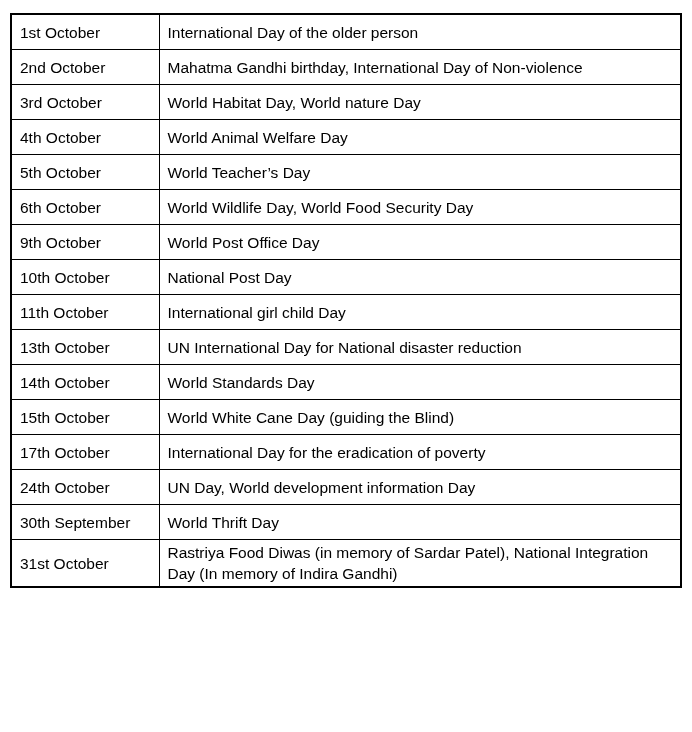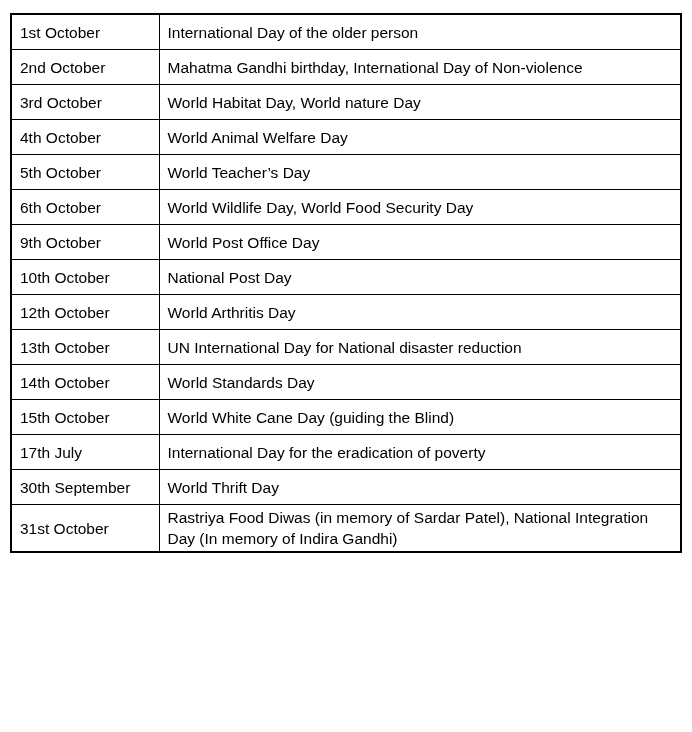--- a/index.html
+++ b/index.html
@@ -76,38 +76,42 @@
         </tr>
         <tr>
           <td class="date-cell">9th October</td>
           <td class="event-cell">World Post Office Day</td>
         </tr>
         <tr>
           <td class="date-cell">10th October</td>
           <td class="event-cell">National Post Day</td>
         </tr>
         <tr>
-          <td class="date-cell">12th October</td>
-          <td class="event-cell">World Arthritis Day</td>
+          <td class="date-cell">11th October</td>
+          <td class="event-cell">International girl child Day</td>
         </tr>
         <tr>
           <td class="date-cell">13th October</td>
           <td class="event-cell">UN International Day for National disaster reduction</td>
         </tr>
         <tr>
           <td class="date-cell">14th October</td>
           <td class="event-cell">World Standards Day</td>
         </tr>
         <tr>
           <td class="date-cell">15th October</td>
           <td class="event-cell">World White Cane Day (guiding the Blind)</td>
         </tr>
         <tr>
-          <td class="date-cell">17th July</td>
+          <td class="date-cell">17th October</td>
           <td class="event-cell">International Day for the eradication of poverty</td>
+        </tr>
+        <tr>
+          <td class="date-cell">24th October</td>
+          <td class="event-cell">UN Day, World development information Day</td>
         </tr>
         <tr>
           <td class="date-cell">30th September</td>
           <td class="event-cell">World Thrift Day</td>
         </tr>
         <tr>
           <td class="date-cell">31st October</td>
           <td class="event-cell">Rastriya Food Diwas (in memory of Sardar Patel), National Integration Day (In memory of Indira Gandhi)</td>
         </tr>
       </tbody>

